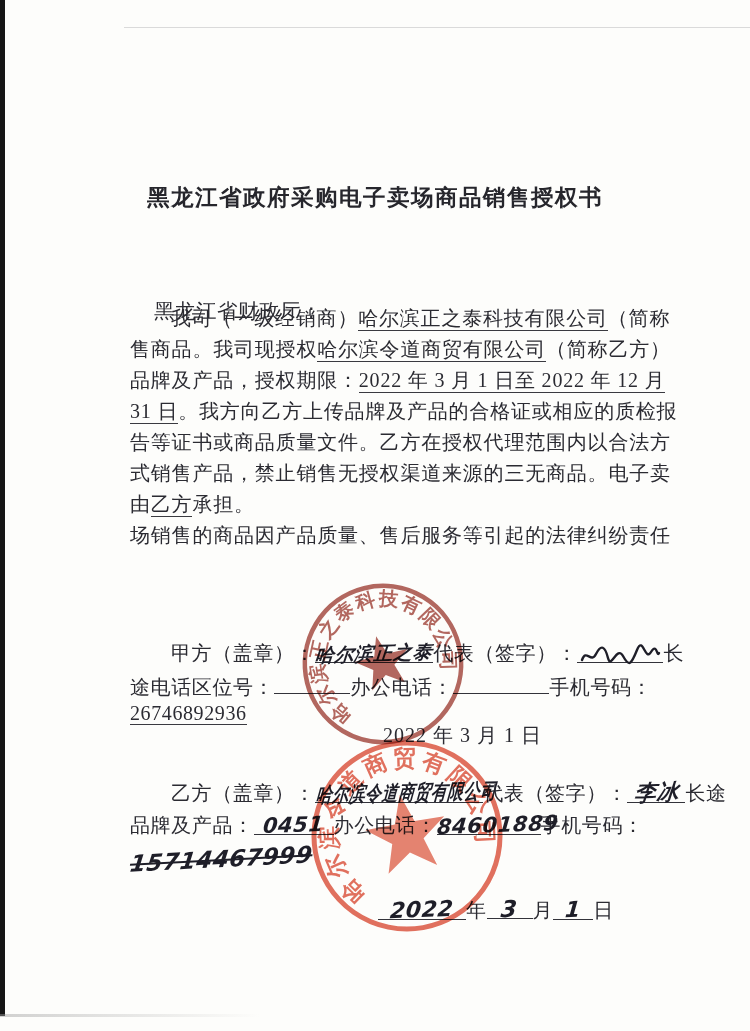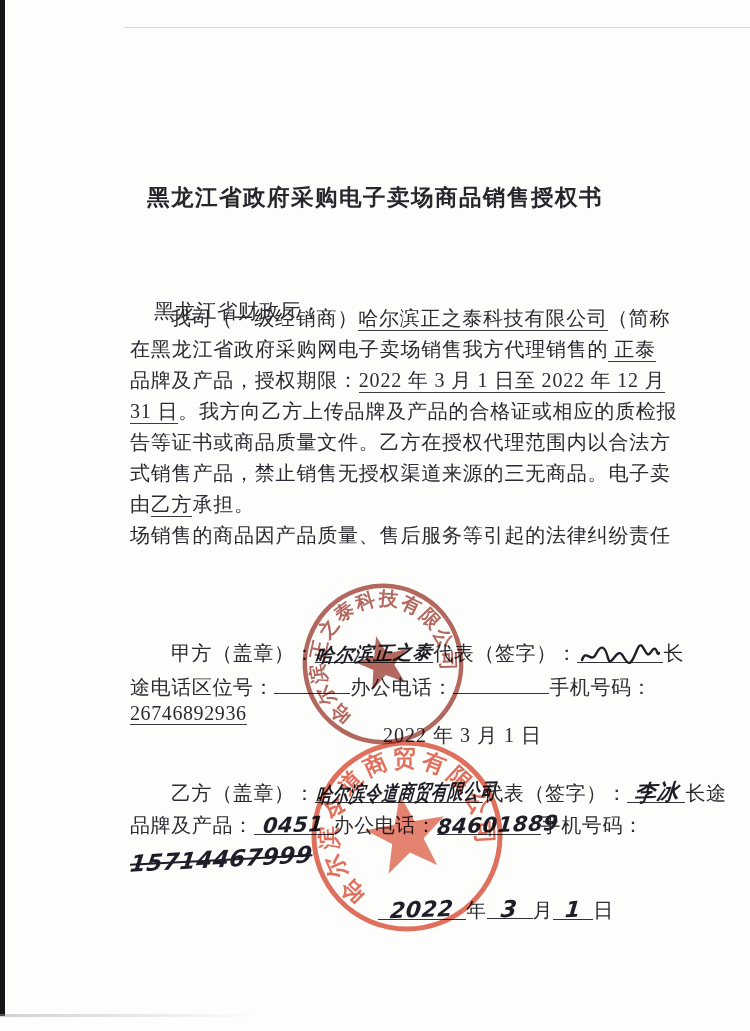--- a/index.html
+++ b/index.html
@@ -48,21 +48,21 @@
   <div class="edge-left"></div>
   <div class="edge-top-line"></div>
   <div class="edge-bottom"></div>
 
   <h1 class="title">黑龙江省政府采购电子卖场商品销售授权书</h1>
 
   <p class="salutation">黑龙江省财政厅：</p>
 
   <div class="body">
       <div class="bline indent"><span>我司（一级经销商）</span><span class="u">哈尔滨正之泰科技有限公司</span><span>（简称</span></div>
-      <div class="bline"><span>在黑龙江省政府采购网电子卖场销售我方代理销售的</span><span class="u"> 正泰</span></div>
+      <div class="bline"><span>售商品。我司现授权</span><span class="u">哈尔滨令道商贸有限公司</span><span>（简称乙方）</span></div>
       <div class="bline"><span>品牌及产品，授权期限：</span><span class="u">2022 年 3 月 1 日至 2022 年 12 月</span></div>
       <div class="bline"><span class="u">31 日</span><span>。我方向乙方上传品牌及产品的合格证或相应的质检报</span></div>
       <div class="bline"><span>告等证书或商品质量文件。乙方在授权代理范围内以合法方</span></div>
       <div class="bline"><span>式销售产品，禁止销售无授权渠道来源的三无商品。电子卖</span></div>
       <div class="bline"><span>由</span><span class="u">乙方</span><span>承担。</span></div>
       <div class="bline"><span>场销售的商品因产品质量、售后服务等引起的法律纠纷责任</span></div>
     </div>
 
   <div class="sigline" style="top:640px;">
     <span style="display:inline-block;width:41px;"></span><span>甲方（盖章）：</span><span class="blank" style="width:118px;"><span class="hw" style="font-size:19px;">哈尔滨正之泰</span></span><span>代表（签字）：</span><span class="blank" style="width:86px;"><svg class="scribble" width="82" height="24" viewBox="0 0 82 24">

